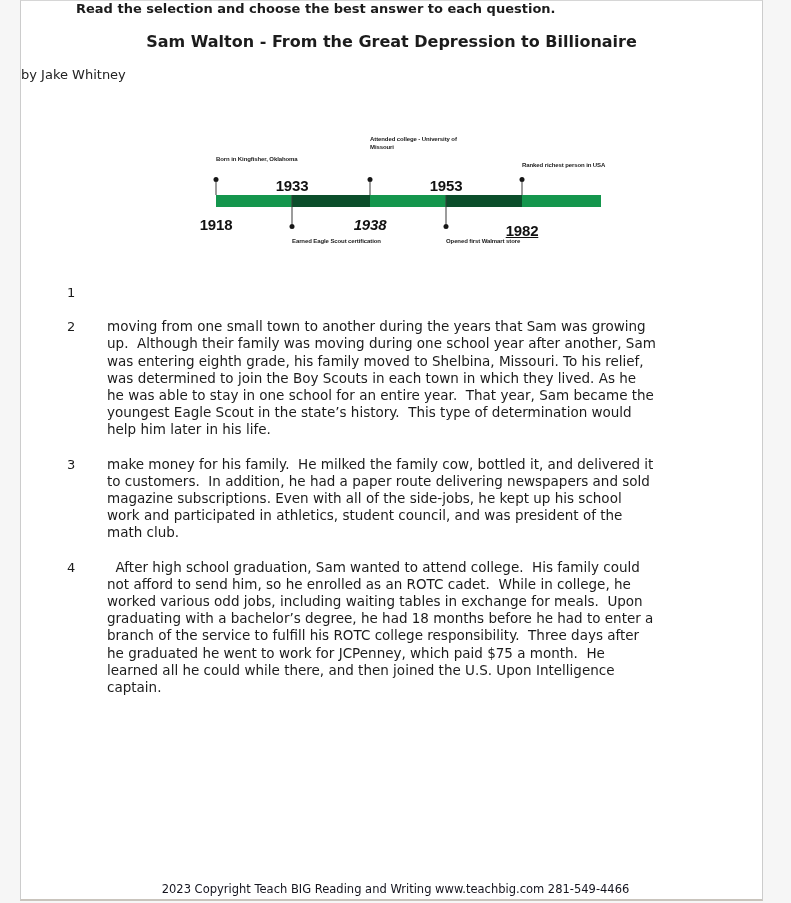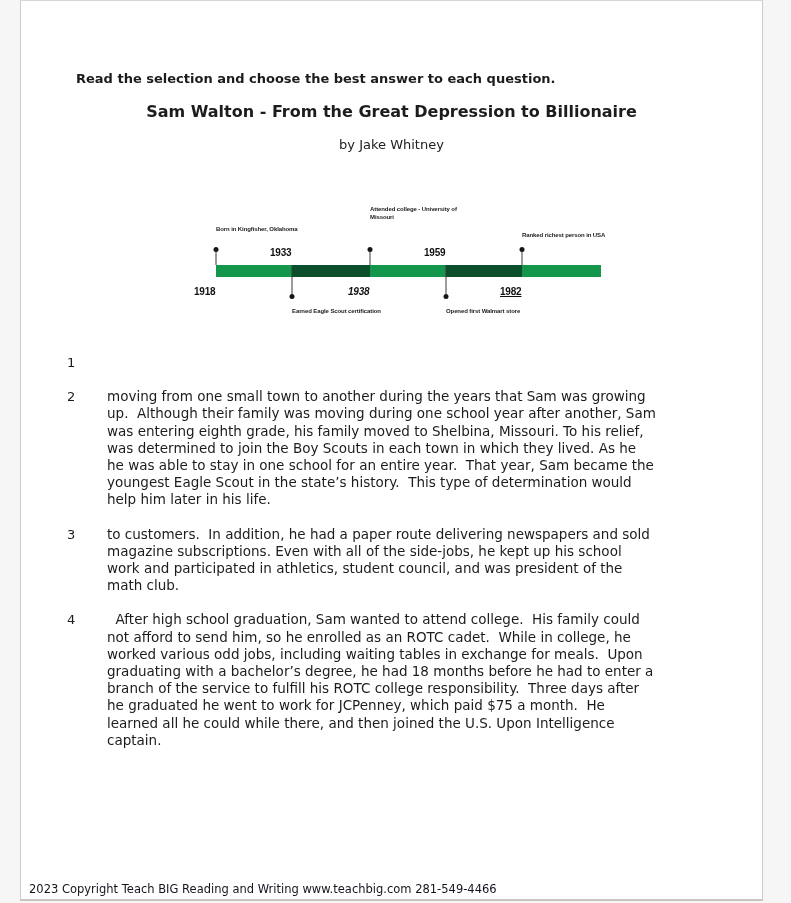--- a/index.html
+++ b/index.html
@@ -9,40 +9,39 @@
   .page {
     position: relative;
     margin-left: 20px;
     width: 743px;
     height: 901px;
     background: #ffffff;
     border-top: 1px solid #d6d6d6;
     border-left: 1px solid #cccccc;
     border-right: 1px solid #cccccc;
     border-bottom: 2px solid #c9c4bd;
-    padding-top: 70px;
     overflow: hidden;
   }
 
   .instruction {
     margin-left: 55px;
     font-size: 13px;
     line-height: 16px;
     font-weight: bold;
   }
   .doc-title {
     margin-top: 15px;
     text-align: center;
     font-size: 16px;
     line-height: 20px;
     font-weight: bold;
   }
   .byline {
     margin-top: 14px;
-    text-align: center;
+    text-align: left;
     font-size: 13px;
     line-height: 17px;
     color: #222;
   }
 
   
   .timeline {
     position: relative;
     margin-top: 44px;
     height: 130px;
@@ -53,22 +52,22 @@
     left: 195px; top: 68px;
     width: 385px; height: 12px;
   }
   .tl-seg-dark { position: absolute; top: 0; height: 12px; }
   .tl-seg-dark.seg1 { left: 76px;  width: 78px; }
   .tl-seg-dark.seg2 { left: 230px; width: 76px; }
 
   .tl-year {
     position: absolute;
     width: 44px;
-    text-align: left;
-    font-size: 10px;
+    text-align: center;
+    font-size: 15px;
     font-weight: bold;
     letter-spacing: -0.2px;
     color: #111;
     transform: translateX(-50%);
   }
   .tl-caption {
     position: absolute;
     font-size: 6px;
     line-height: 8px;
     color: #1a1a1a;
@@ -108,21 +107,21 @@
     font-size: 13.5px;
     line-height: 17.2px;
     white-space: pre-wrap;
     color: #1c1c1c;
   }
 
   .footer {
     position: absolute;
     left: 8px; right: 0;
     bottom: 2px;
-    text-align: left;
+    text-align: center;
     font-size: 11.5px;
     line-height: 15px;
     color: #14141e;
   }
 </style>
 </head>
 <body>
 
 <div class="page">
 
@@ -146,29 +145,29 @@
     <div class="tl-stem" style="left:271px; top:68px; height:29px;"></div>
     <div class="tl-dot" style="left:271px; top:97px;"></div>
     <div class="tl-caption" style="left:271px; top:110px;">Earned Eagle Scout certification</div>
 
     <div class="tl-caption" style="left:349px; top:8px;">Attended college - University of
 Missouri</div>
     <div class="tl-dot" style="left:349px; top:50px;"></div>
     <div class="tl-stem" style="left:349px; top:55px; height:13px;"></div>
     <div class="tl-year" style="left:349px; top:89px;font-style:italic;">1938</div>
 
-    <div class="tl-year" style="left:425px; top:50px;">1959</div>
+    <div class="tl-year" style="left:425px; top:50px;">1953</div>
     <div class="tl-stem" style="left:425px; top:68px; height:29px;"></div>
     <div class="tl-dot" style="left:425px; top:97px;"></div>
     <div class="tl-caption" style="left:425px; top:110px;">Opened first Walmart store</div>
 
     <div class="tl-caption" style="left:501px; top:34px;">Ranked richest person in USA</div>
     <div class="tl-dot" style="left:501px; top:50px;"></div>
     <div class="tl-stem" style="left:501px; top:55px; height:13px;"></div>
-    <div class="tl-year" style="left:501px; top:89px;text-decoration:underline;">1982</div>
+    <div class="tl-year" style="left:501px; top:95px;text-decoration:underline;">1982</div>
 
   </div>
 
   <div class="passage">
 
     <div class="para">
       <div class="pnum">1</div>
     </div>
 
     <div class="para">
@@ -180,20 +179,21 @@
         <div class="pline">was determined to join the Boy Scouts in each town in which they lived. As he</div>
         <div class="pline">he was able to stay in one school for an entire year.  That year, Sam became the</div>
         <div class="pline">youngest Eagle Scout in the state’s history.  This type of determination would</div>
         <div class="pline">help him later in his life.</div>
       </div>
     </div>
 
     <div class="para">
       <div class="pnum">3</div>
       <div class="plines">
+        <div class="pline">make money for his family.  He milked the family cow, bottled it, and delivered it</div>
         <div class="pline">to customers.  In addition, he had a paper route delivering newspapers and sold</div>
         <div class="pline">magazine subscriptions. Even with all of the side-jobs, he kept up his school</div>
         <div class="pline">work and participated in athletics, student council, and was president of the</div>
         <div class="pline">math club.</div>
       </div>
     </div>
 
     <div class="para">
       <div class="pnum">4</div>
       <div class="plines">

